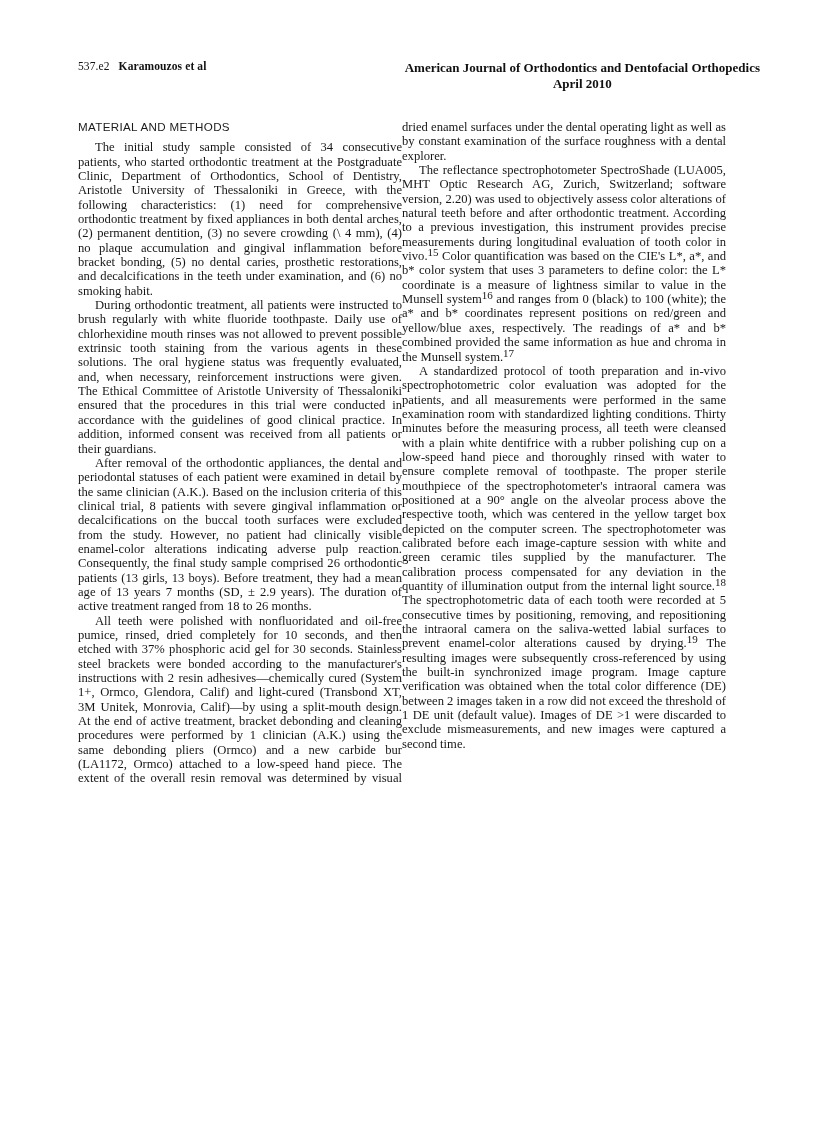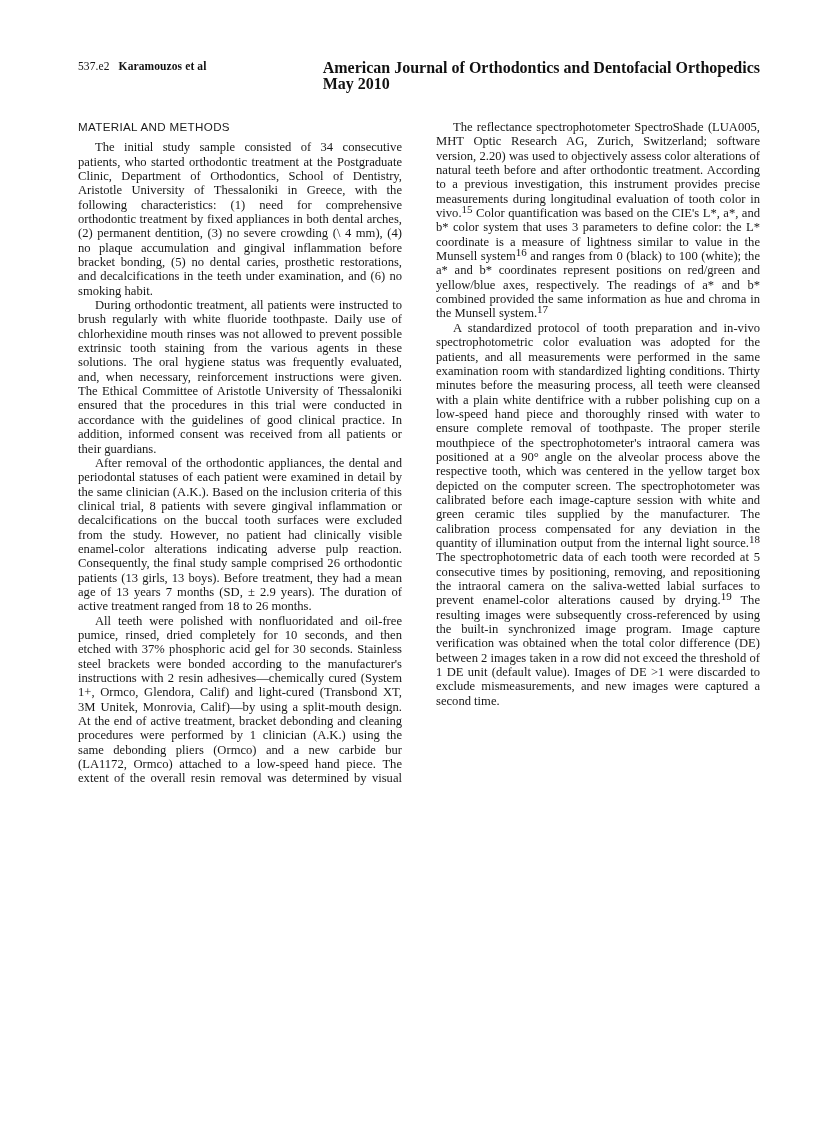--- a/index.html
+++ b/index.html
@@ -33,38 +33,37 @@
     font-weight: bold;
     letter-spacing: 0.1px;
     color: #111;
     white-space: nowrap;
   }
   .rh-left .folio {
     font-weight: normal;
     margin-right: 9px;
   }
   .rh-right {
-    text-align: left;
+    text-align: center;
     font-family: "Liberation Serif", serif;
-    font-size: 16px;
+    font-size: 13px;
     font-weight: bold;
     line-height: 15.5px;
     color: #111;
     white-space: nowrap;
   }
 
   
   .body-area {
     position: absolute;
     left: 78px;
     top: 120px;
     width: 682px;
     height: 905px;
     display: flex;
-    gap: 34px;
   }
   .column {
     width: 324px;
   }
 
   .section-heading {
     font-family: "Liberation Sans", sans-serif;
     font-size: 11.6px;
     font-weight: normal;
     letter-spacing: 0.35px;
@@ -97,35 +96,36 @@
 <body>
 
 <div class="page">
 
   <div class="running-head">
     <div class="rh-left">
       <span class="folio">537.e2</span><span>Karamouzos et al</span>
     </div>
     <div class="rh-right">
       <div>American Journal of Orthodontics and Dentofacial Orthopedics</div>
-      <div>May 2010</div>
+      <div>April 2010</div>
     </div>
   </div>
 
   <div class="body-area">
 
     <div class="column">
       <h2 class="section-heading">MATERIAL AND METHODS</h2>
       <p class="para">The initial study sample consisted of 34 consecutive patients, who started orthodontic treatment at the Postgraduate Clinic, Department of Orthodontics, School of Dentistry, Aristotle University of Thessaloniki in Greece, with the following characteristics: (1) need for comprehensive orthodontic treatment by fixed appliances in both dental arches, (2) permanent dentition, (3) no severe crowding (\ 4 mm), (4) no plaque accumulation and gingival inflammation before bracket bonding, (5) no dental caries, prosthetic restorations, and decalcifications in the teeth under examination, and (6) no smoking habit.</p>
       <p class="para">During orthodontic treatment, all patients were instructed to brush regularly with white fluoride toothpaste. Daily use of chlorhexidine mouth rinses was not allowed to prevent possible extrinsic tooth staining from the various agents in these solutions. The oral hygiene status was frequently evaluated, and, when necessary, reinforcement instructions were given. The Ethical Committee of Aristotle University of Thessaloniki ensured that the procedures in this trial were conducted in accordance with the guidelines of good clinical practice. In addition, informed consent was received from all patients or their guardians.</p>
       <p class="para">After removal of the orthodontic appliances, the dental and periodontal statuses of each patient were examined in detail by the same clinician (A.K.). Based on the inclusion criteria of this clinical trial, 8 patients with severe gingival inflammation or decalcifications on the buccal tooth surfaces were excluded from the study. However, no patient had clinically visible enamel-color alterations indicating adverse pulp reaction. Consequently, the final study sample comprised 26 orthodontic patients (13 girls, 13 boys). Before treatment, they had a mean age of 13 years 7 months (SD, ± 2.9 years). The duration of active treatment ranged from 18 to 26 months.</p>
       <p class="para">All teeth were polished with nonfluoridated and oil-free pumice, rinsed, dried completely for 10 seconds, and then etched with 37% phosphoric acid gel for 30 seconds. Stainless steel brackets were bonded according to the manufacturer's instructions with 2 resin adhesives—chemically cured (System 1+, Ormco, Glendora, Calif) and light-cured (Transbond XT, 3M Unitek, Monrovia, Calif)—by using a split-mouth design. At the end of active treatment, bracket debonding and cleaning procedures were performed by 1 clinician (A.K.) using the same debonding pliers (Ormco) and a new carbide bur (LA1172, Ormco) attached to a low-speed hand piece. The extent of the overall resin removal was determined by visual inspection of the</p>
     </div>
 
     <div class="column">
+      <p class="para noindent">dried enamel surfaces under the dental operating light as well as by constant examination of the surface roughness with a dental explorer.</p>
       <p class="para">
         <span>The reflectance spectrophotometer SpectroShade (LUA005, MHT Optic Research AG, Zurich, Switzerland; software version, 2.20) was used to objectively assess color alterations of natural teeth before and after orthodontic treatment. According to a previous investigation, this instrument provides precise measurements during longitudinal evaluation of tooth color in vivo.</span><sup>15</sup><span> Color quantification was based on the CIE's L*, a*, and b* color system that uses 3 parameters to define color: the L* coordinate is a measure of lightness similar to value in the Munsell system</span><sup>16</sup><span> and ranges from 0 (black) to 100 (white); the a* and b* coordinates represent positions on red/green and yellow/blue axes, respectively. The readings of a* and b* combined provided the same information as hue and chroma in the Munsell system.</span><sup>17</sup>
       </p>
       <p class="para">
         <span>A standardized protocol of tooth preparation and in-vivo spectrophotometric color evaluation was adopted for the patients, and all measurements were performed in the same examination room with standardized lighting conditions. Thirty minutes before the measuring process, all teeth were cleansed with a plain white dentifrice with a rubber polishing cup on a low-speed hand piece and thoroughly rinsed with water to ensure complete removal of toothpaste. The proper sterile mouthpiece of the spectrophotometer's intraoral camera was positioned at a 90° angle on the alveolar process above the respective tooth, which was centered in the yellow target box depicted on the computer screen. The spectrophotometer was calibrated before each image-capture session with white and green ceramic tiles supplied by the manufacturer. The calibration process compensated for any deviation in the quantity of illumination output from the internal light source.</span><sup>18</sup><span> The spectrophotometric data of each tooth were recorded at 5 consecutive times by positioning, removing, and repositioning the intraoral camera on the saliva-wetted labial surfaces to prevent enamel-color alterations caused by drying.</span><sup>19</sup><span> The resulting images were subsequently cross-referenced by using the built-in synchronized image program. Image capture verification was obtained when the total color difference (DE) between 2 images taken in a row did not exceed the threshold of 1 DE unit (default value). Images of DE &gt;1 were discarded to exclude mismeasurements, and new images were captured a second time.</span>
       </p>
     </div>
 
   </div>
 

